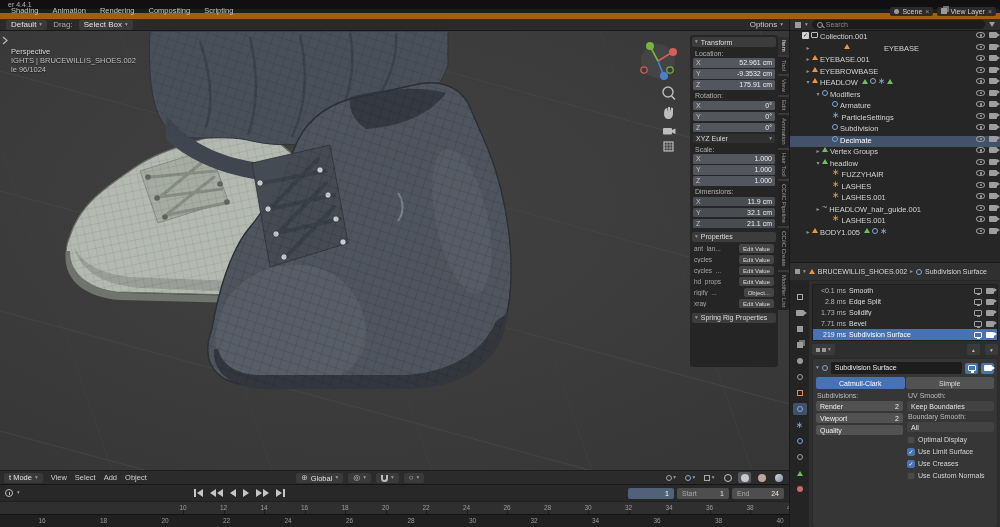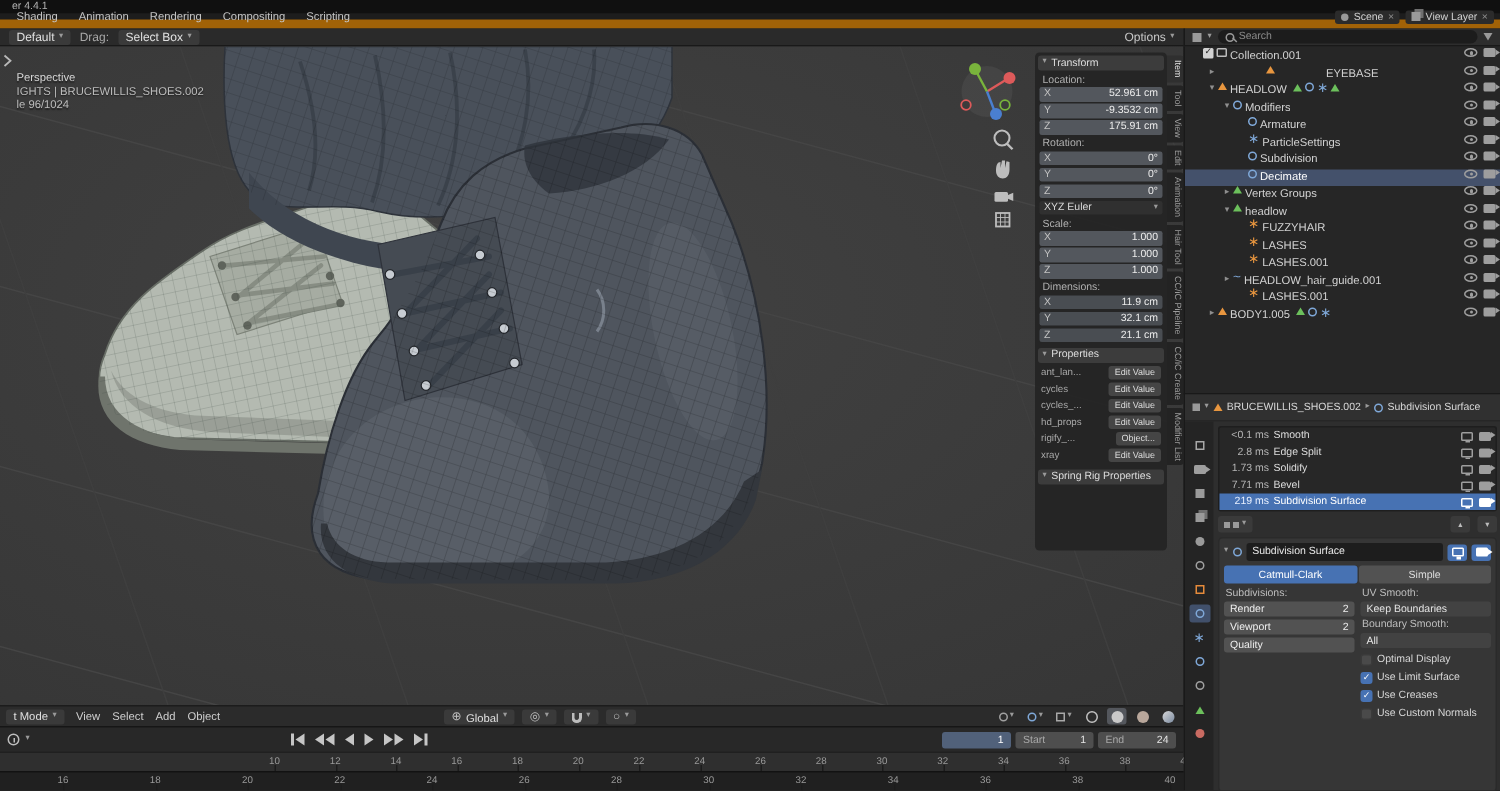--- a/index.html
+++ b/index.html
@@ -496,20 +496,38 @@
         <div class="ol-row" style="padding-left: 14px; gap: 32px;">
           <span class="ol-arrow">▸</span>
           <span class="sh-tri"></span>
           <span class="ol-label">EYEBASE</span>
           <span class="ol-right">
             <span class="i-eye"></span>
             <span class="i-cam"></span>
           </span>
         </div>
         <div class="ol-row" style="padding-left: 14px;">
+          <span class="ol-arrow">▸</span>
+          <span class="sh-tri"></span>
+          <span class="ol-label">EYEBASE.001</span>
+          <span class="ol-right">
+            <span class="i-eye"></span>
+            <span class="i-cam"></span>
+          </span>
+        </div>
+        <div class="ol-row" style="padding-left: 14px;">
+          <span class="ol-arrow">▸</span>
+          <span class="sh-tri"></span>
+          <span class="ol-label">EYEBROWBASE</span>
+          <span class="ol-right">
+            <span class="i-eye"></span>
+            <span class="i-cam"></span>
+          </span>
+        </div>
+        <div class="ol-row" style="padding-left: 14px;">
           <span class="ol-arrow">▾</span>
           <span class="sh-tri"></span>
           <span class="ol-label">HEADLOW</span>
           <span class="ol-trail">
             <span class="sh-tri gr"></span>
             <span class="sh-ring"></span>
             <span class="sh-ast">∗</span>
             <span class="sh-tri gr"></span>
           </span>
           <span class="ol-right">

